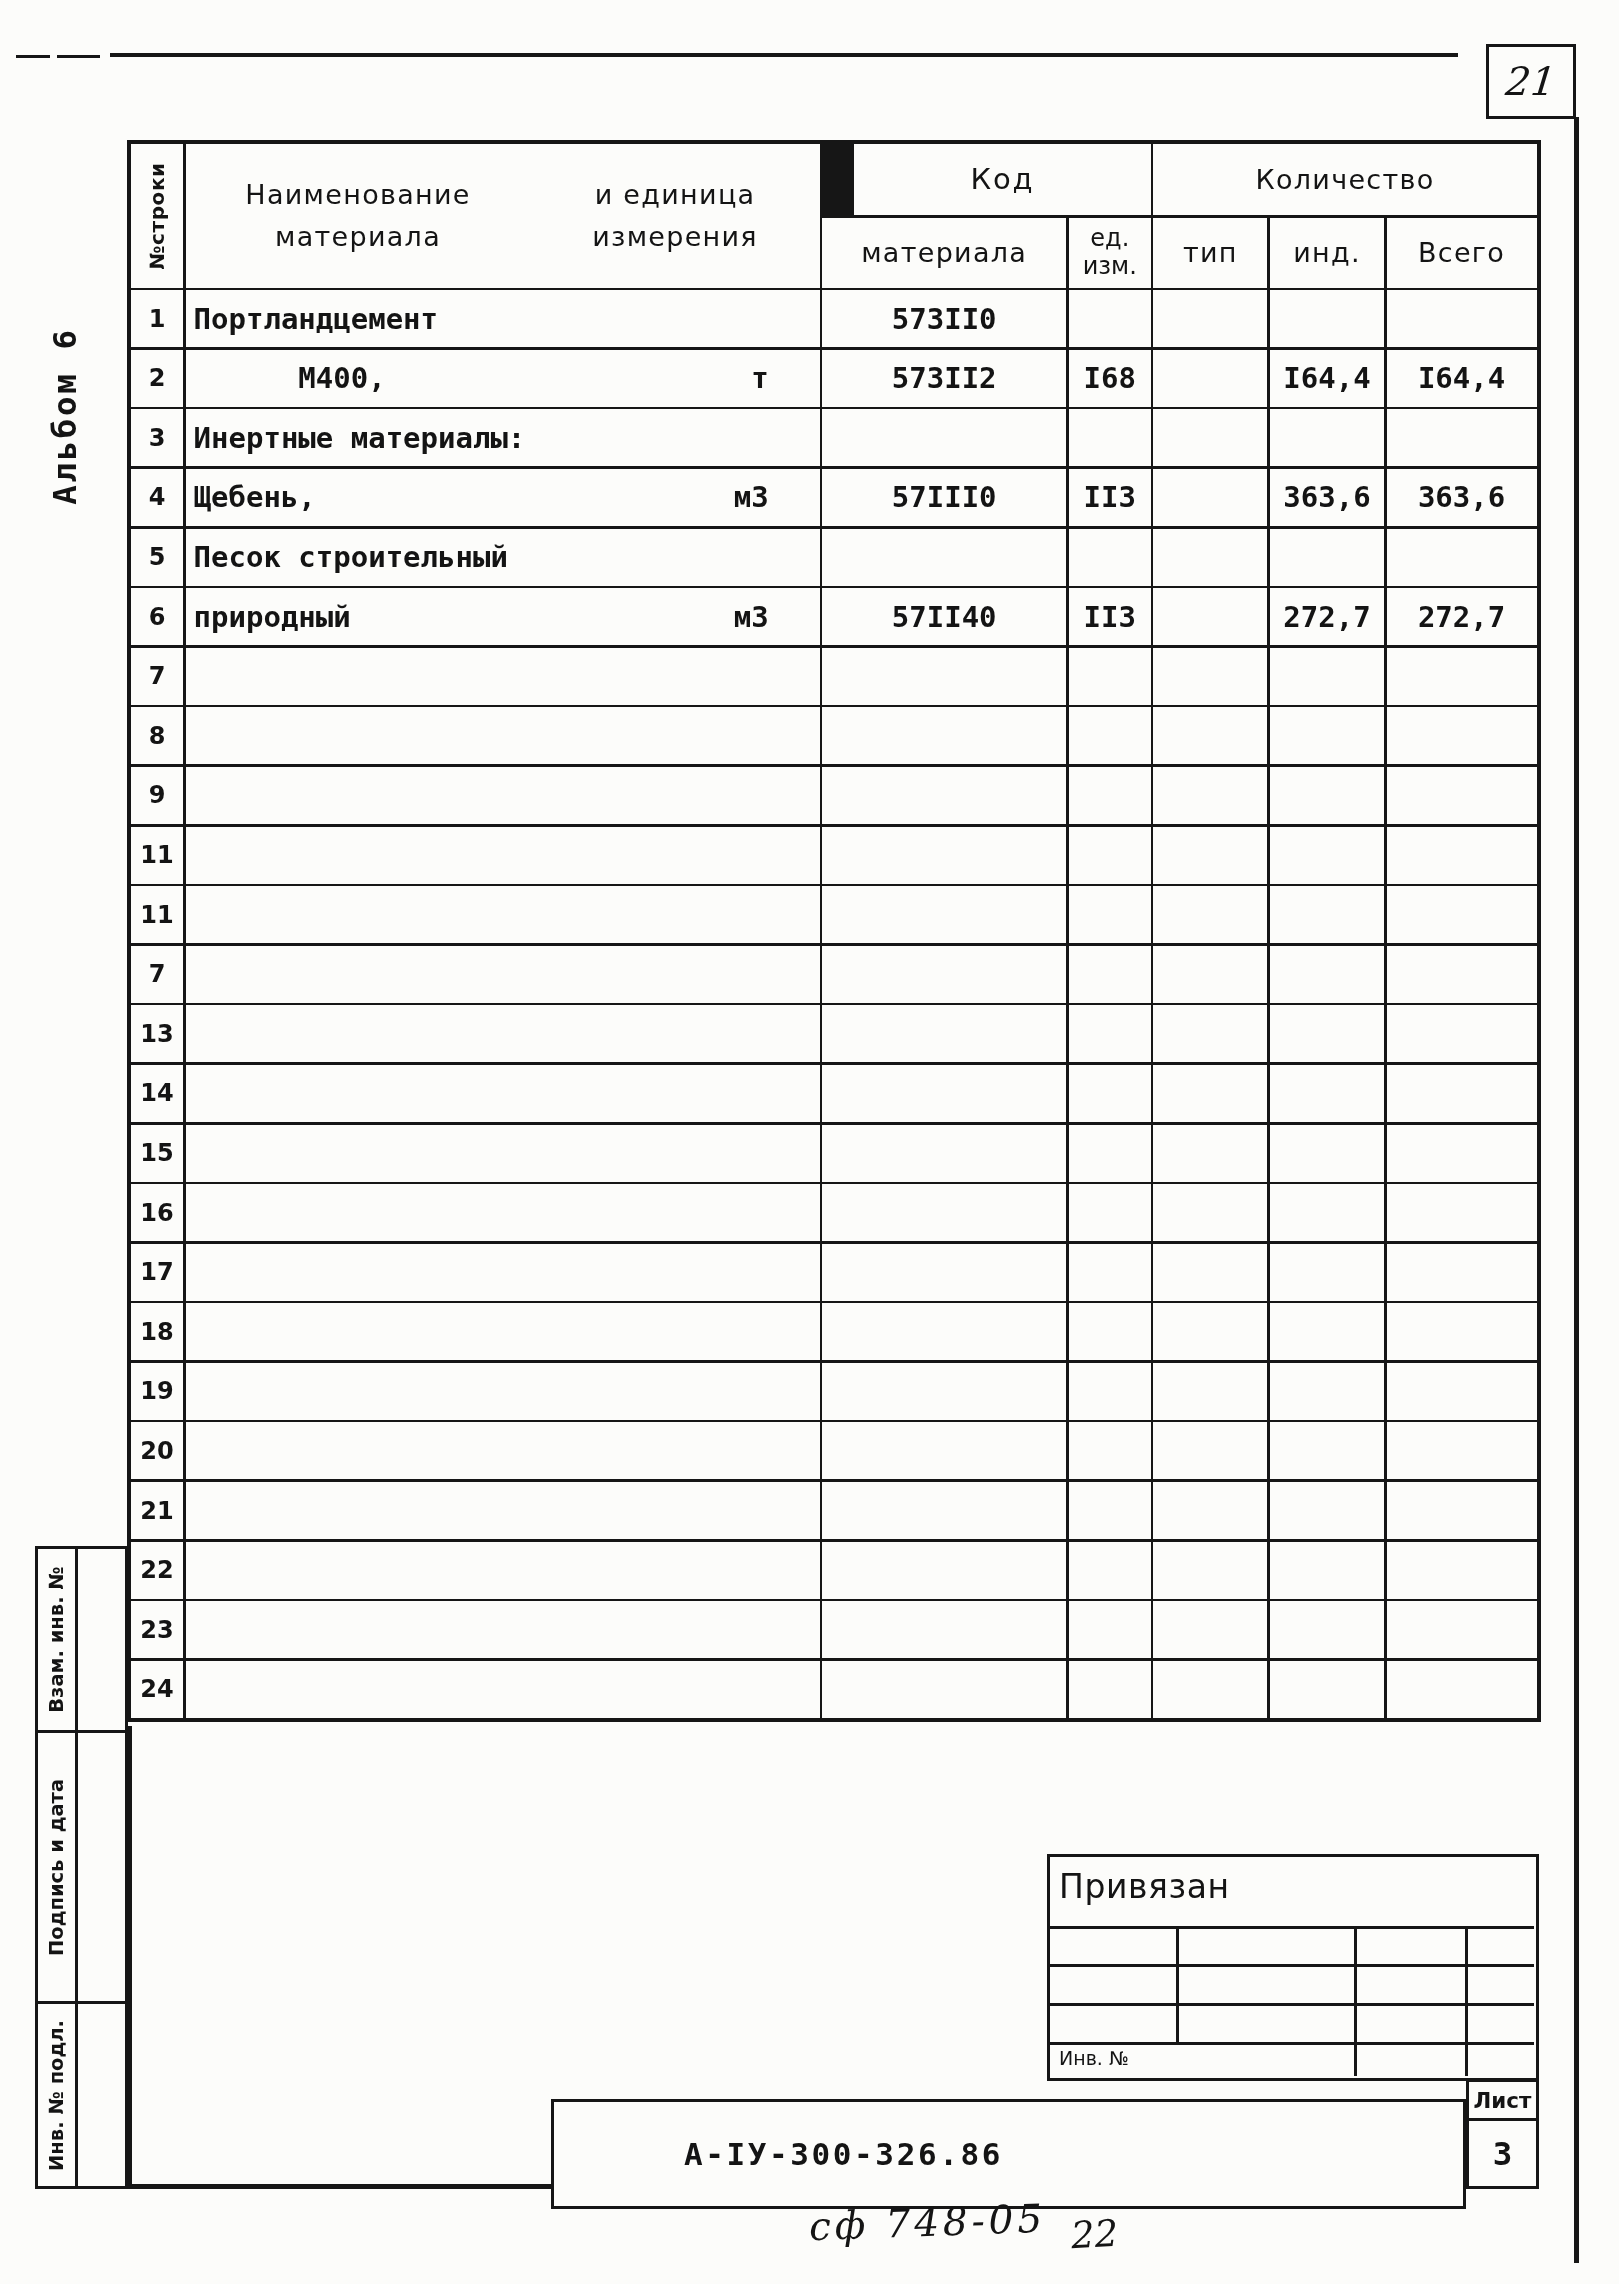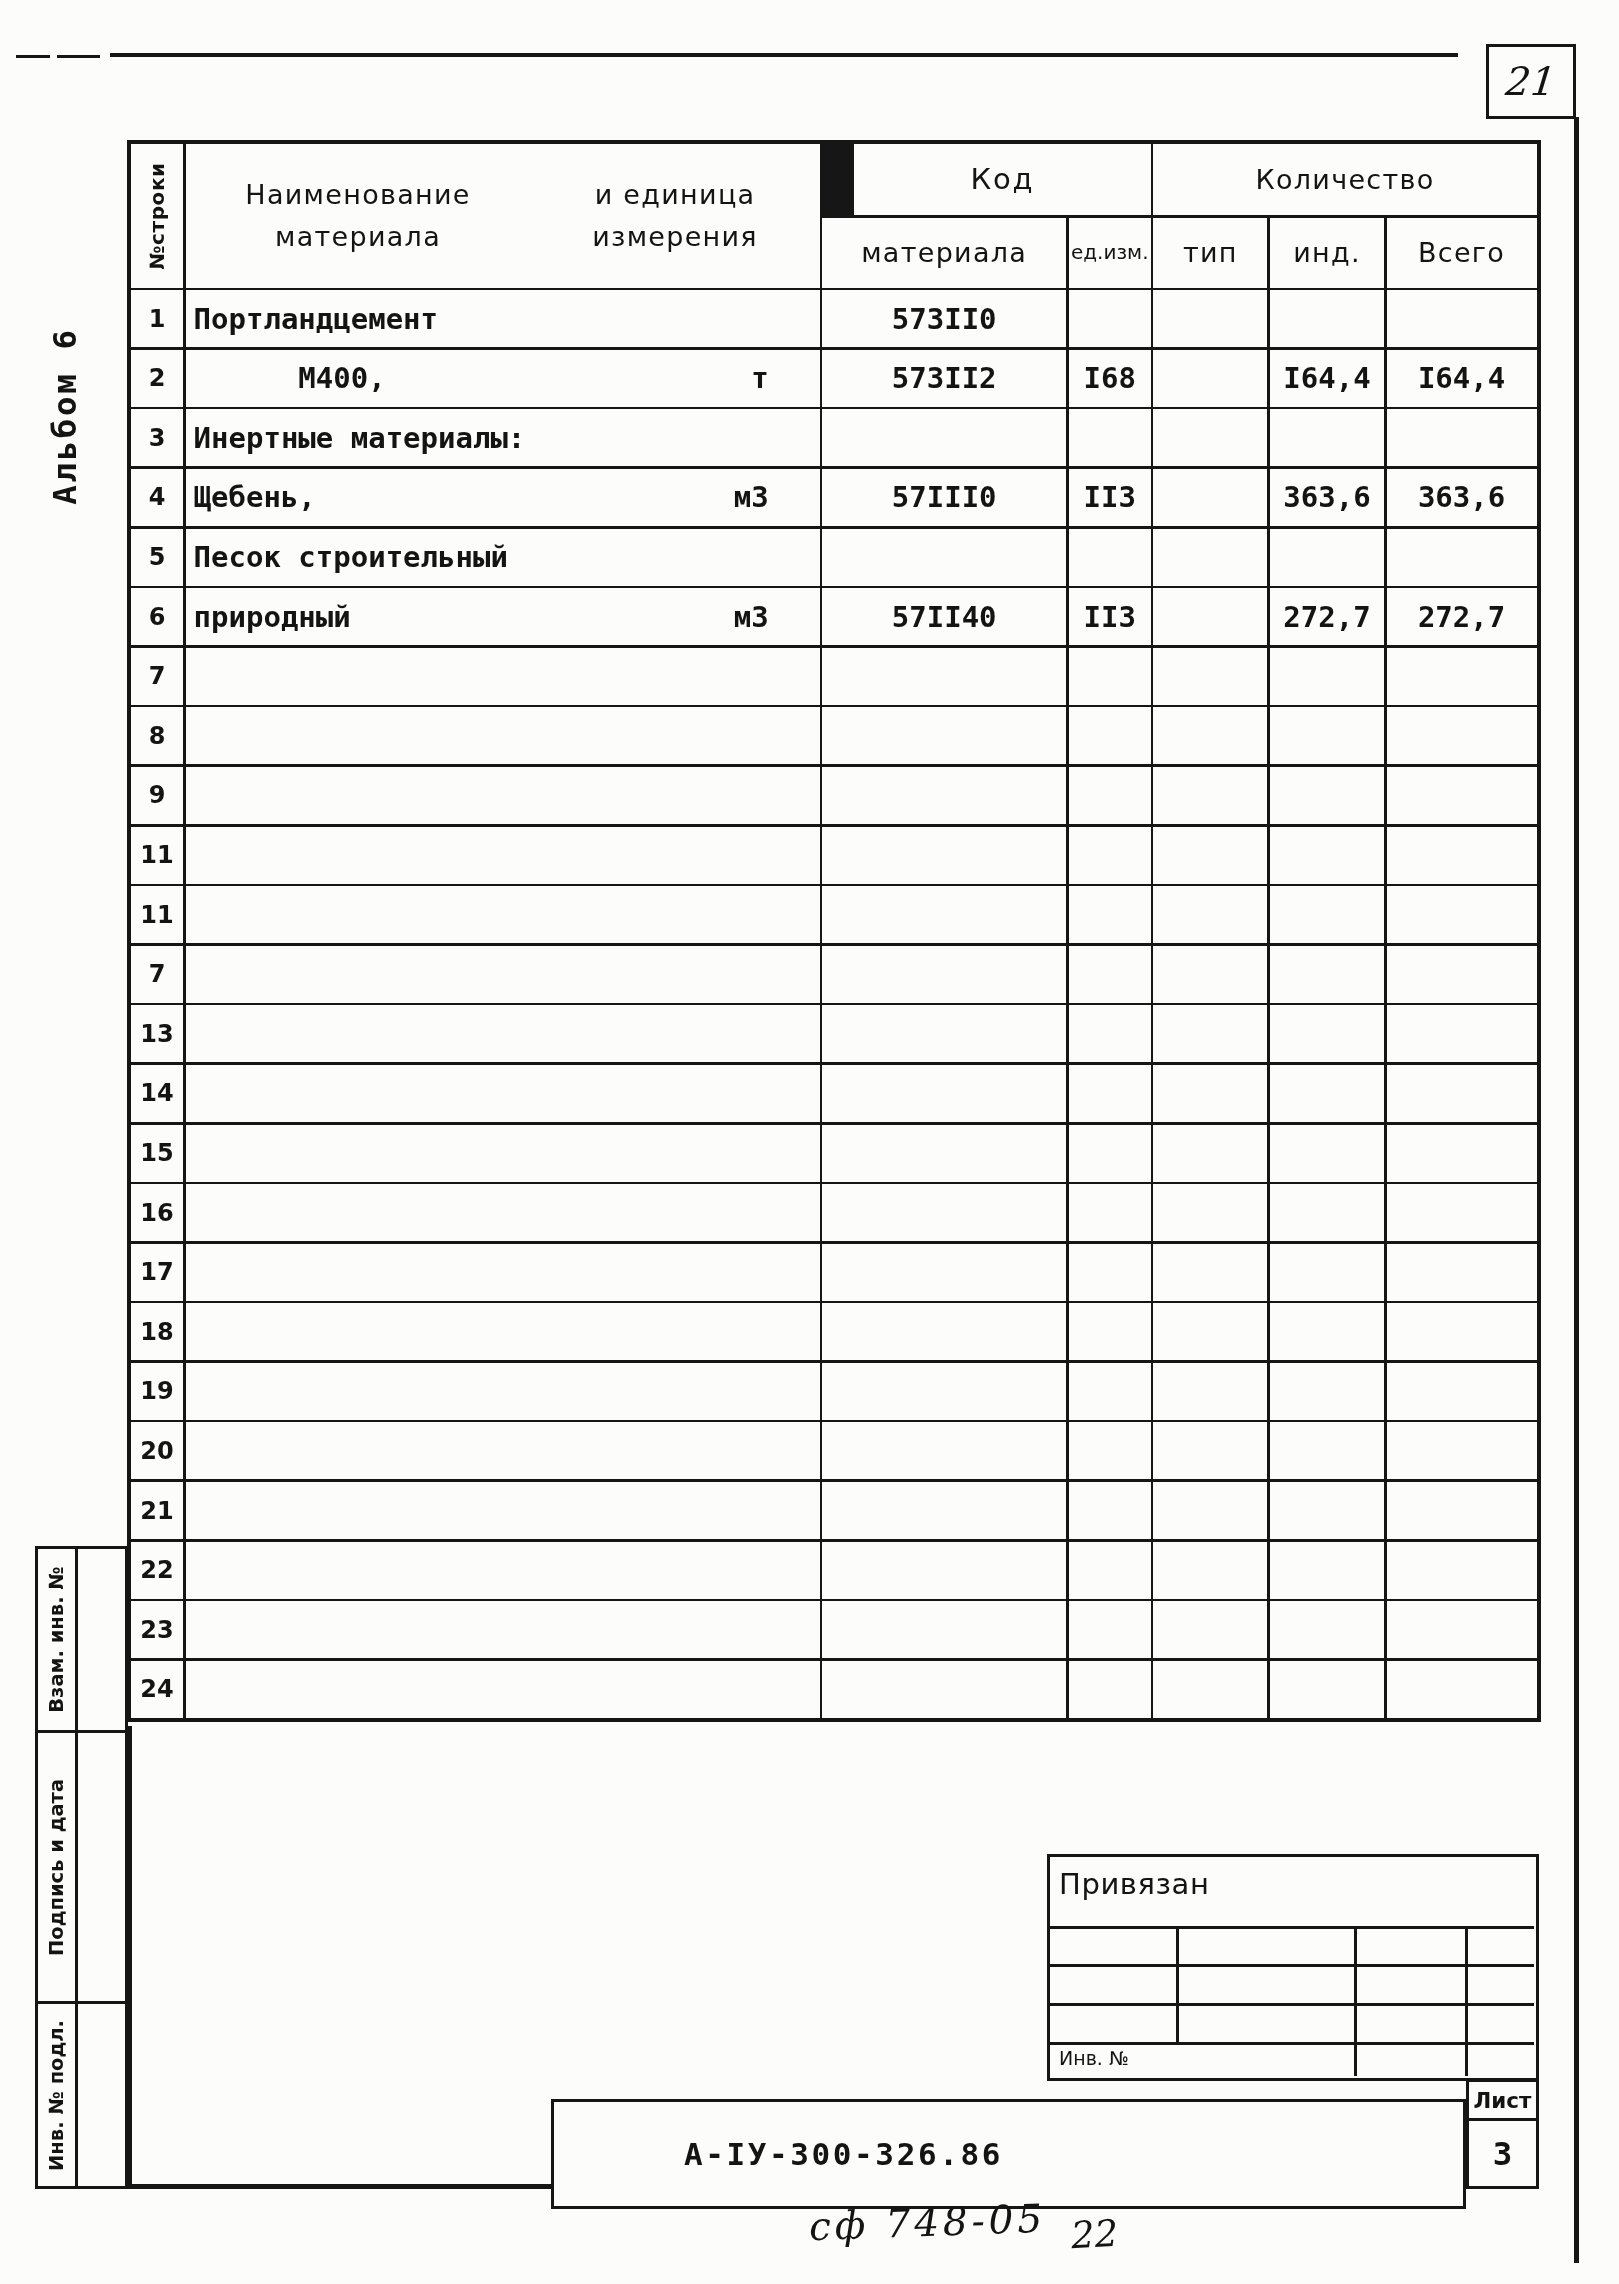--- a/index.html
+++ b/index.html
@@ -33,37 +33,37 @@
        grid-template-rows:71px 70px;grid-auto-rows:57px;gap:2.6px;width:max-content;}
   .cell{background:#fcfcfa;display:flex;align-items:center;justify-content:center;
         box-sizing:border-box;overflow:hidden;}
   .hd{font-size:27px;letter-spacing:1.3px;text-align:center;line-height:1.55;}
   .hd-big{font-size:29px;letter-spacing:1.9px;}
   .rowno-hd{grid-column:1;grid-row:1/3;}
   .rowno-hd span{transform:rotate(-90deg);white-space:nowrap;font-size:20px;font-weight:700;letter-spacing:0.6px;}
   .name-hd{grid-column:2;grid-row:1/3;flex-direction:row;}
   .kod-hd{grid-column:3/5;grid-row:1;margin-left:32px;}
   .qty-hd{grid-column:5/8;grid-row:1;}
-  .edizm{flex-direction:row;line-height:1.15;font-size:20px;}
+  .edizm{flex-direction:column;line-height:1.15;font-size:24px;}
   .num{font-size:24px;font-weight:700;}
   .mono,.nm,.un{font-family:"DejaVu Sans Mono", monospace;font-weight:700;font-size:29px;}
   .namecell{justify-content:flex-start;position:relative;padding-left:8px;}
   .nm{white-space:pre;}
   .un{position:absolute;right:51px;}
 
   
   .sidecol{left:35px;top:1546px;width:93px;height:643px;box-sizing:border-box;border:3.9px solid #161616;
            display:grid;grid-template-columns:37px 1fr;grid-template-rows:181px 268px 1fr;gap:3.2px;background:#161616;}
   .sidecol .cell span{transform:rotate(-90deg);white-space:nowrap;font-size:19.5px;font-weight:700;}
 
   
   .stamp{left:1047px;top:1854px;width:492px;height:227px;border:3.9px solid #161616;box-sizing:border-box;background:#fcfcfa;}
   .stamp .hline{position:absolute;left:0;width:484px;height:3.2px;}
   .stamp .vline{position:absolute;width:3.2px;}
-  .stamp-label{position:absolute;left:9px;top:10.4px;font-size:29px;letter-spacing:0.6px;}
+  .stamp-label{position:absolute;left:9px;top:10.4px;font-size:33px;letter-spacing:0.6px;}
   .invno-label{position:absolute;left:9px;top:190px;font-size:19px;}
 
   
   .titlebox{left:551px;top:2079px;width:915px;height:110px;border:3.9px solid #161616;box-sizing:border-box;
             background:#fcfcfa;display:flex;align-items:center;margin-top:20px;}
   .docnum{margin-left:130px;font-family:"DejaVu Sans Mono", monospace;font-weight:700;font-size:31px;letter-spacing:2.6px;}
   .listbox{left:1466px;top:2079px;width:73px;height:110px;border:3.9px solid #161616;box-sizing:border-box;
            background:#fcfcfa;display:flex;flex-direction:column;}
   .listbox .lab{height:36px;border-bottom:3.2px solid #161616;display:flex;align-items:center;justify-content:center;
                 font-size:21.4px;font-weight:700;}

